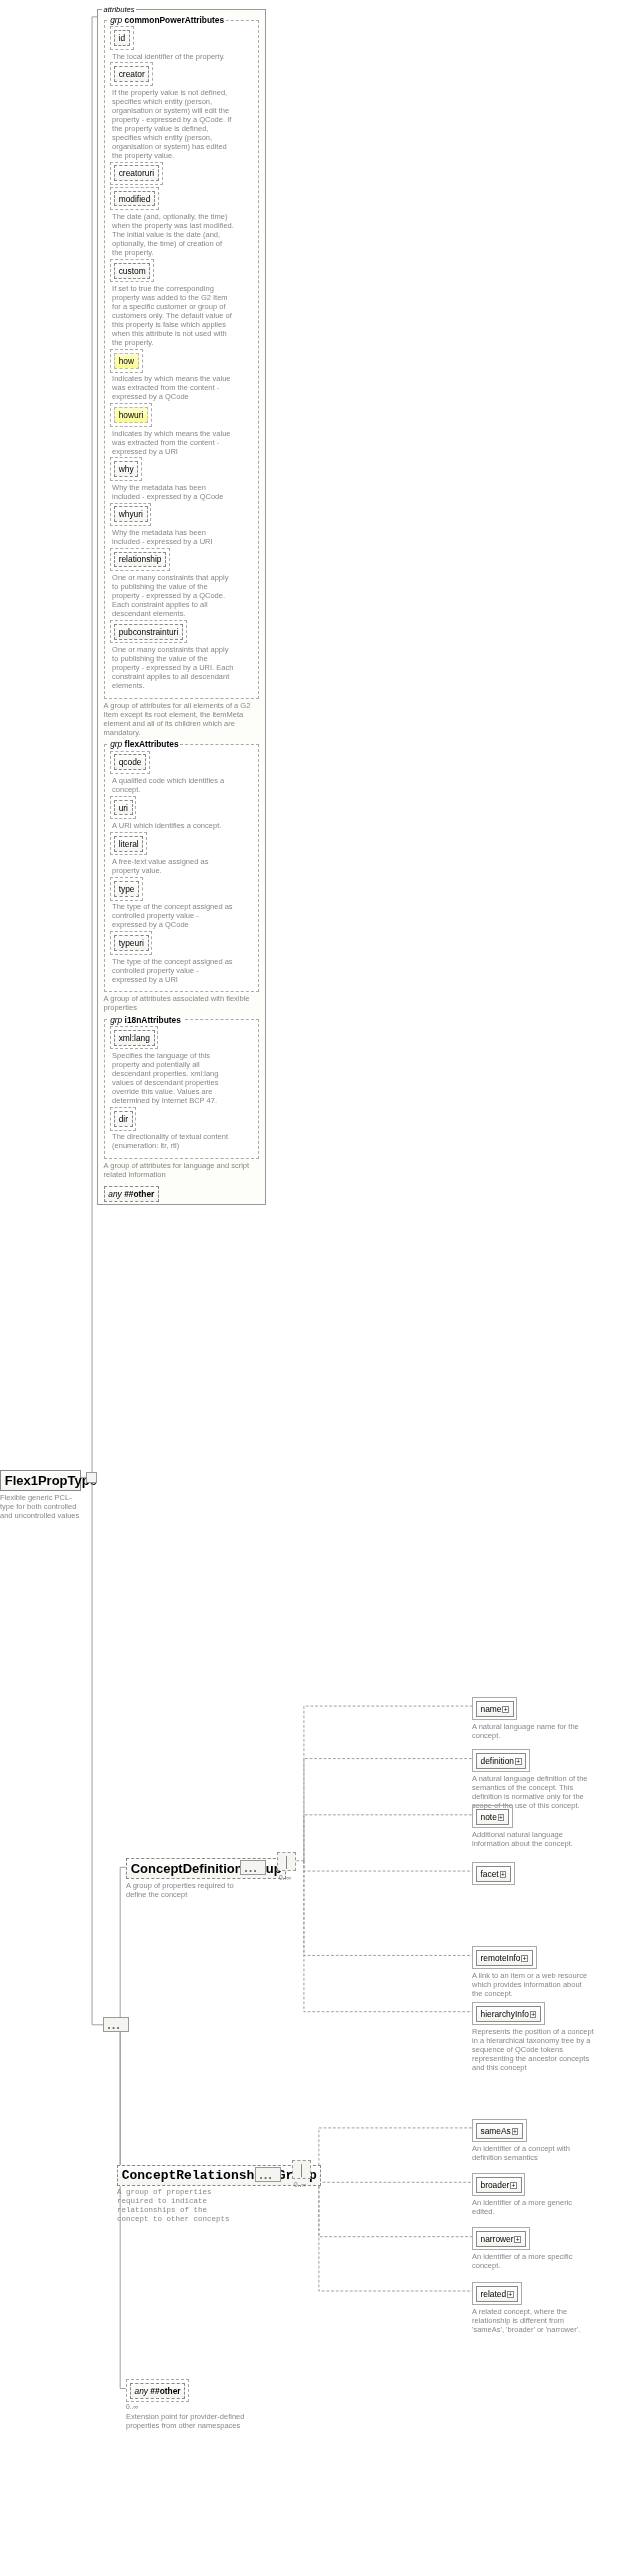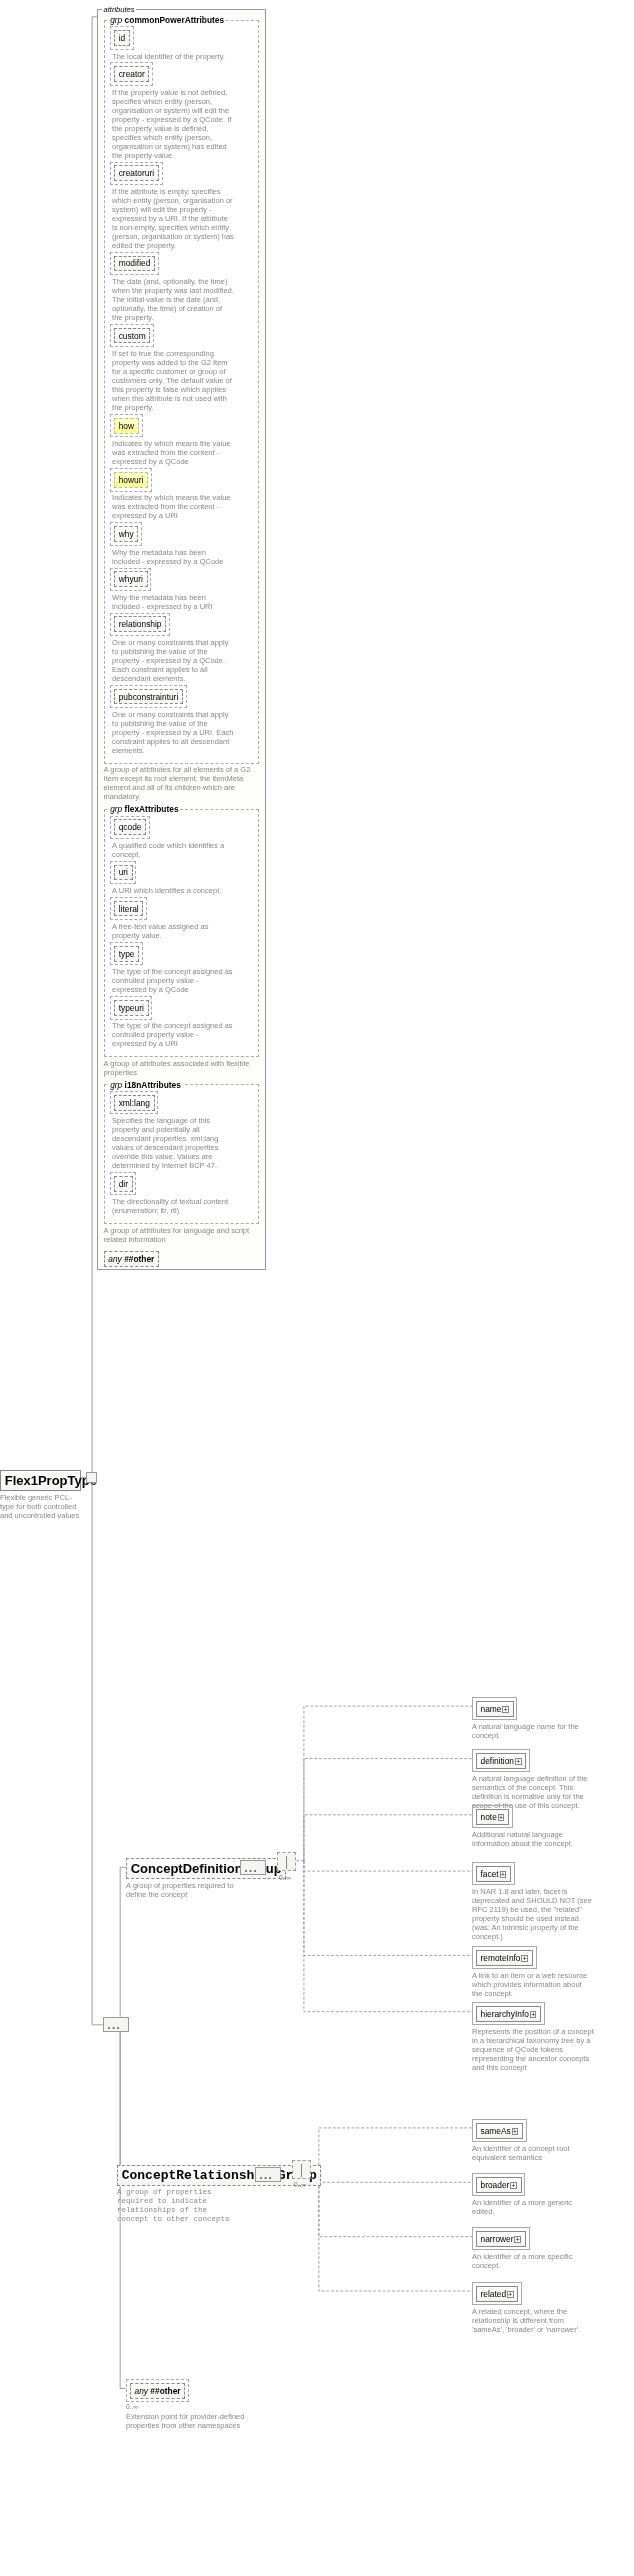--- a/index.html
+++ b/index.html
@@ -211,21 +211,20 @@
     <div class="attr-entry">
       <div class="optional-outline" style="display:inline-block"><div class="dashed-box"><span>id</span></div></div>
       <div class="desc">The local identifier of the property.</div>
     </div>
     <div class="attr-entry">
       <div class="optional-outline" style="display:inline-block"><div class="dashed-box"><span>creator</span></div></div>
       <div class="desc">If the property value is not defined, specifies which entity (person, organisation or system) will edit the property - expressed by a QCode. If the property value is defined, specifies which entity (person, organisation or system) has edited the property value.</div>
     </div>
     <div class="attr-entry">
       <div class="optional-outline" style="display:inline-block"><div class="dashed-box"><span>creatoruri</span></div></div>
-      <div class="desc">If the attribute is empty, specifies which entity (person, organisation or system) will edit the property - expressed by a URI. If the attribute is non-empty, specifies which entity (person, organisation or system) has edited the property.</div>
     </div>
     <div class="attr-entry">
       <div class="optional-outline" style="display:inline-block"><div class="dashed-box"><span>modified</span></div></div>
       <div class="desc">The date (and, optionally, the time) when the property was last modified. The initial value is the date (and, optionally, the time) of creation of the property.</div>
     </div>
     <div class="attr-entry">
       <div class="optional-outline" style="display:inline-block"><div class="dashed-box"><span>custom</span></div></div>
       <div class="desc">If set to true the corresponding property was added to the G2 Item for a specific customer or group of customers only. The default value of this property is false which applies when this attribute is not used with the property.</div>
     </div>
     <div class="attr-entry">
@@ -338,21 +337,20 @@
 <div style="position:absolute; left:472px; top:1805px; width:150px;">
   <div class="solid-outline" style="display:inline-block;">
     <div class="node-box"><span>note</span><span class="plus-toggle">+</span></div>
   </div>
   <div class="desc">Additional natural language information about the concept.</div>
 </div>
 <div style="position:absolute; left:472px; top:1862px; width:150px;">
   <div class="solid-outline" style="display:inline-block;">
     <div class="node-box"><span>facet</span><span class="plus-toggle">+</span></div>
   </div>
-  <div class="desc">In NAR 1.8 and later, facet is deprecated and SHOULD NOT (see RFC 2119) be used, the "related" property should be used instead.(was: An intrinsic property of the concept.)</div>
 </div>
 <div style="position:absolute; left:472px; top:1946px; width:150px;">
   <div class="solid-outline" style="display:inline-block;">
     <div class="node-box"><span>remoteInfo</span><span class="plus-toggle">+</span></div>
   </div>
   <div class="desc">A link to an item or a web resource which provides information about the concept.</div>
 </div>
 <div style="position:absolute; left:472px; top:2002px; width:150px;">
   <div class="solid-outline" style="display:inline-block;">
     <div class="node-box"><span>hierarchyInfo</span><span class="plus-toggle">+</span></div>
@@ -369,21 +367,21 @@
 <div class="seq-icon" style="left:255px; top:2167px;">
     <span class="dots">•••</span>
   </div>
 <div class="choice-icon" style="left:292px; top:2160px; border-style:dashed;"></div>
 <div class="card" style="position:absolute; left:294px; top:2180px;">0..∞</div>
 
 <div style="position:absolute; left:472px; top:2119px; width:150px;">
   <div class="solid-outline" style="display:inline-block;">
     <div class="node-box"><span>sameAs</span><span class="plus-toggle">+</span></div>
   </div>
-  <div class="desc">An identifier of a concept root equivalent semantics</div>
+  <div class="desc">An identifier of a concept with definition semantics</div>
 </div>
 <div style="position:absolute; left:472px; top:2173px; width:150px;">
   <div class="solid-outline" style="display:inline-block;">
     <div class="node-box"><span>broader</span><span class="plus-toggle">+</span></div>
   </div>
   <div class="desc">An identifier of a more generic edited.</div>
 </div>
 <div style="position:absolute; left:472px; top:2227px; width:150px;">
   <div class="solid-outline" style="display:inline-block;">
     <div class="node-box"><span>narrower</span><span class="plus-toggle">+</span></div>

